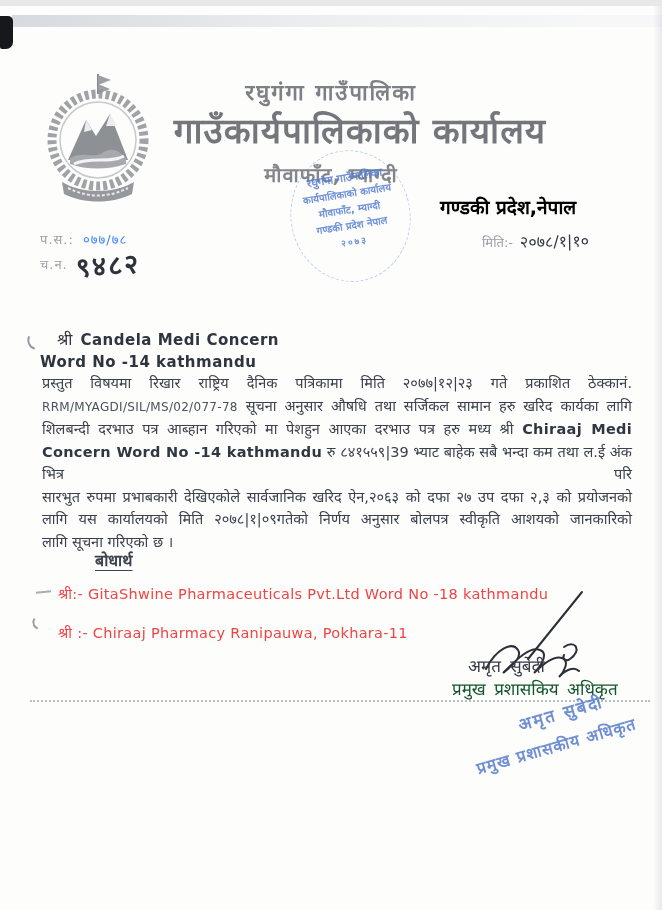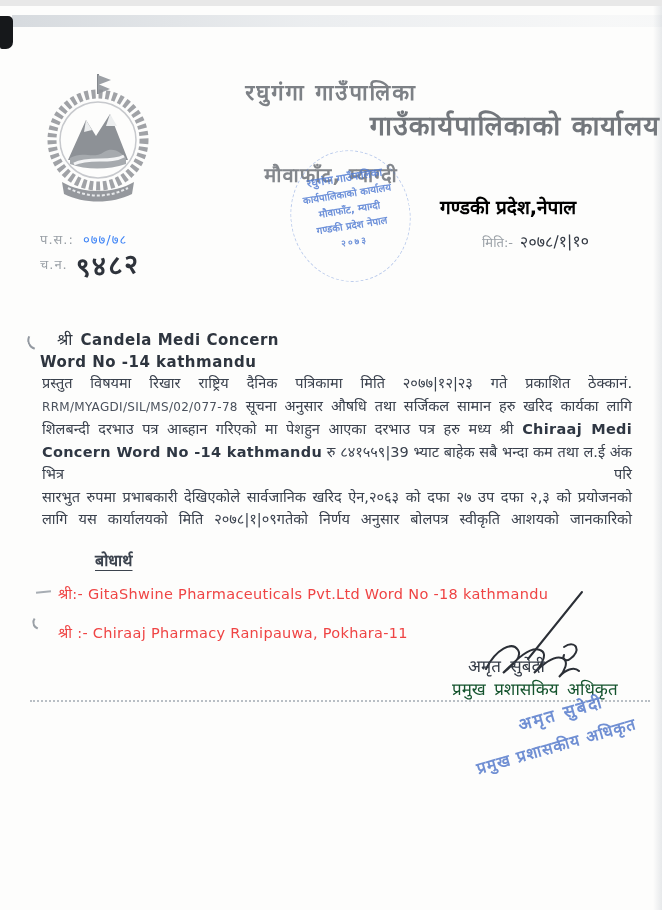--- a/index.html
+++ b/index.html
@@ -17,22 +17,22 @@
     background:linear-gradient(270deg,rgba(190,196,203,.35),rgba(190,196,203,0));}
   .pen-arc{position:absolute;border:2px solid rgba(120,128,138,.75);border-top-color:transparent;border-right-color:transparent;border-bottom-color:transparent;border-radius:50%;}
   .pen-arc.a1{left:27px;top:322px;width:22px;height:18px;transform:rotate(-24deg);border-left-color:rgba(120,128,138,.8);}
   .pen-dash{position:absolute;left:36px;top:585px;width:15px;height:0;border-top:2px solid rgba(130,138,148,.7);transform:rotate(-6deg);}
   .pen-arc.a2{left:32px;top:606px;width:20px;height:14px;transform:rotate(-18deg);}
   .dotted-rule{position:absolute;left:30px;top:694px;width:620px;border-top:2px dotted rgba(130,140,152,.55);}
 
   
   .kicker{position:absolute;left:0;top:70px;width:100%;text-align:center;
     font-size:22px;letter-spacing:2px;color:#7d8186;font-weight:bold;}
-  .office-title{position:absolute;left:60px;top:100px;width:600px;text-align:right;
-    font-size:27px;font-weight:bold;letter-spacing:1px;color:#73777c;}
+  .office-title{position:absolute;left:60px;top:100px;width:600px;text-align:center;
+    font-size:35px;font-weight:bold;letter-spacing:1px;color:#73777c;}
   .office-subtitle{position:absolute;left:0;top:155px;width:100%;text-align:center;
     font-size:20px;color:#83878c;font-weight:bold;letter-spacing:1px;}
   .province{position:absolute;left:440px;top:188px;width:200px;text-align:left;
     font-size:19px;color:#000000;font-weight:bold;}
 
   
   .emblem{position:absolute;left:34px;top:66px;width:128px;height:142px;}
 
   
   .round-seal{position:absolute;left:283px;top:150px;width:136px;height:126px;
@@ -152,20 +152,21 @@
   </div>
   <div class="addr2">Word No -14 kathmandu</div>
 
   <div class="body-block">
     <div class="body-line jline"><span>प्रस्तुत विषयमा रिखार राष्ट्रिय दैनिक पत्रिकामा मिति २०७७|१२|२३ गते प्रकाशित ठेक्कानं.</span></div>
     <div class="body-line jline"><span class="seg-latin">RRM/MYAGDI/SIL/MS/02/077-78</span><span> सूचना अनुसार औषधि तथा सर्जिकल सामान हरु खरिद कार्यका लागि</span></div>
     <div class="body-line jline"><span>शिलबन्दी दरभाउ पत्र आब्हान गरिएको मा पेशहुन आएका दरभाउ पत्र हरु मध्य श्री </span><span class="seg-bold">Chiraaj Medi</span></div>
     <div class="body-line jline"><span class="seg-bold">Concern Word No -14 kathmandu</span><span> रु ८४१५५९|39 भ्याट बाहेक सबै भन्दा कम तथा ल.ई अंक भित्र परि</span></div>
     <div class="body-line jline"><span>सारभुत रुपमा प्रभाबकारी देखिएकोले सार्वजानिक खरिद ऐन,२०६३ को दफा २७ उप दफा २,३ को प्रयोजनको</span></div>
     <div class="body-line jline"><span>लागि यस कार्यालयको मिति २०७८|१|०९गतेको निर्णय अनुसार बोलपत्र स्वीकृति आशयको जानकारिको</span></div>
+    <div class="body-line"><span>लागि सूचना गरिएको छ ।</span></div>
   </div>
 
   <div class="cc-heading">बोधार्थ</div>
   <div class="cc-item i0">श्री:-  GitaShwine  Pharmaceuticals Pvt.Ltd Word No -18 kathmandu</div>
   <div class="cc-item i1">श्री :- Chiraaj Pharmacy Ranipauwa, Pokhara-11</div>
 
   <svg class="sig-svg" viewBox="0 0 122 106">
     <g fill="none" stroke="#2b2f36" stroke-width="2" stroke-linecap="round">
       <path d="M114,3 L60,70"></path>
       <path d="M18,80 C28,60 44,52 50,61 C55,69 42,78 35,84 C49,70 62,57 72,61 C81,64 73,77 66,84 C75,75 86,66 94,69 C102,72 96,83 91,88 C97,81 106,77 111,82"></path>

